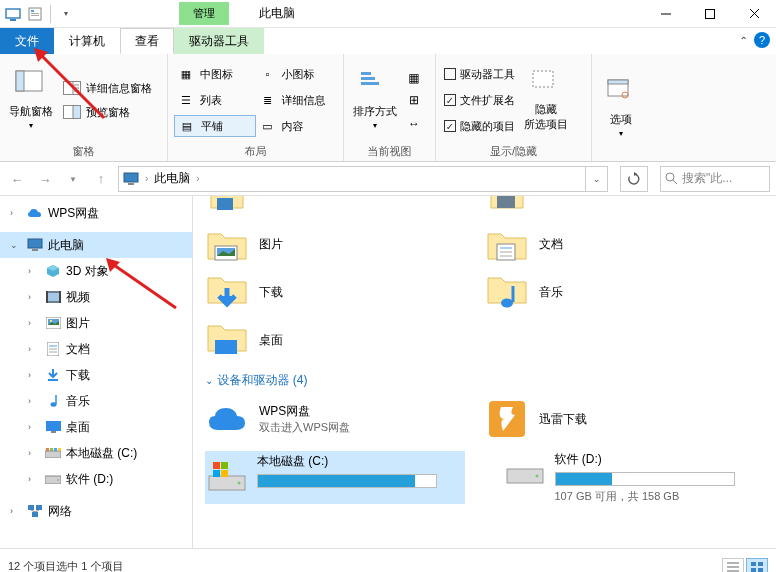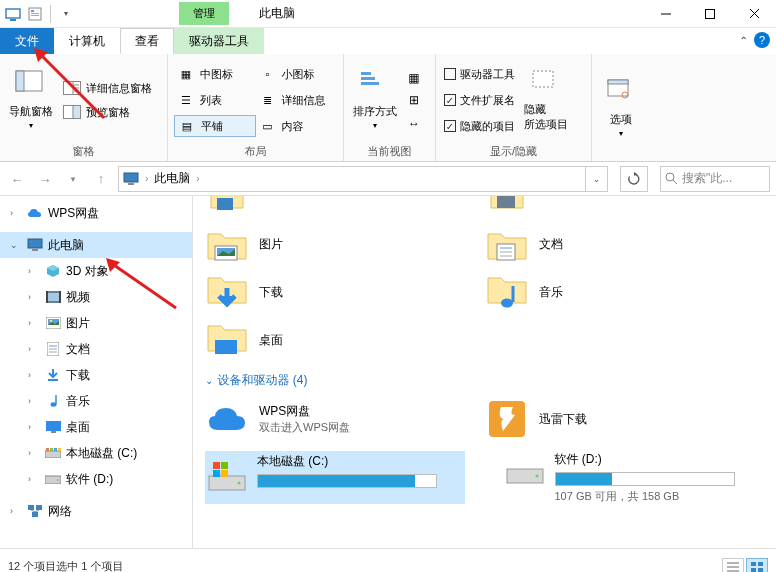--- a/index.html
+++ b/index.html
@@ -242,21 +242,21 @@
             <span class="chk">✓</span>
             <span>隐藏的项目</span>
           </div>
       </div>
       <div class="rbtn-l">
         <span class="ricon-lg">
             <svg width="26" height="22">
               <rect x="3" y="3" width="20" height="16" fill="#fff" stroke="#888" stroke-dasharray="2,2"></rect>
             </svg>
           </span>
-        <span style="white-space:pre;text-align:left;">隐藏
+        <span style="white-space:pre;text-align:center;">隐藏
 所选项目</span>
       </div>
     </div>
     <div class="rgrp-label">显示/隐藏</div>
   </div>
 
   <div class="rgrp" style="width:58px;border-right:none;">
     <div class="rgrp-body">
       <div class="rbtn-l">
         <span class="ricon-lg">

